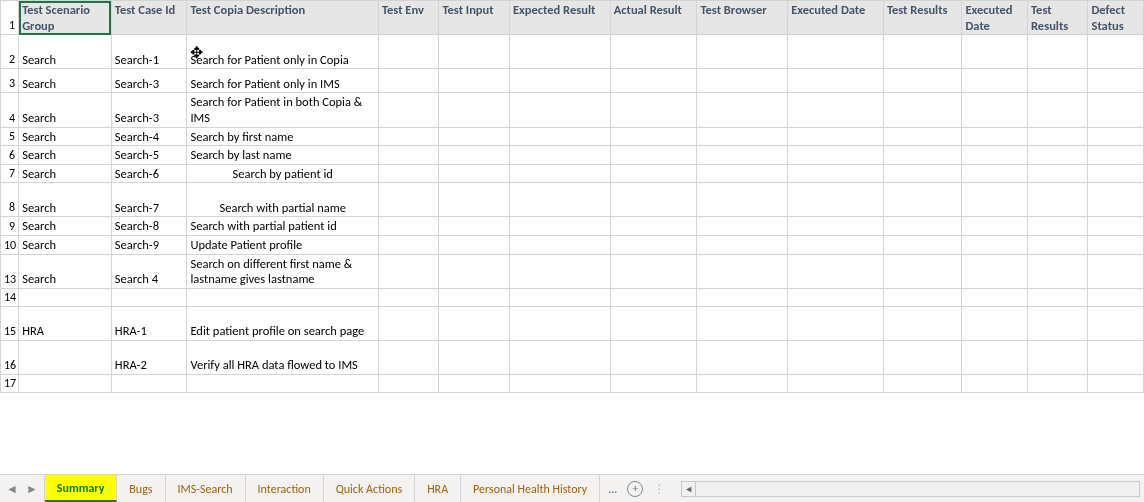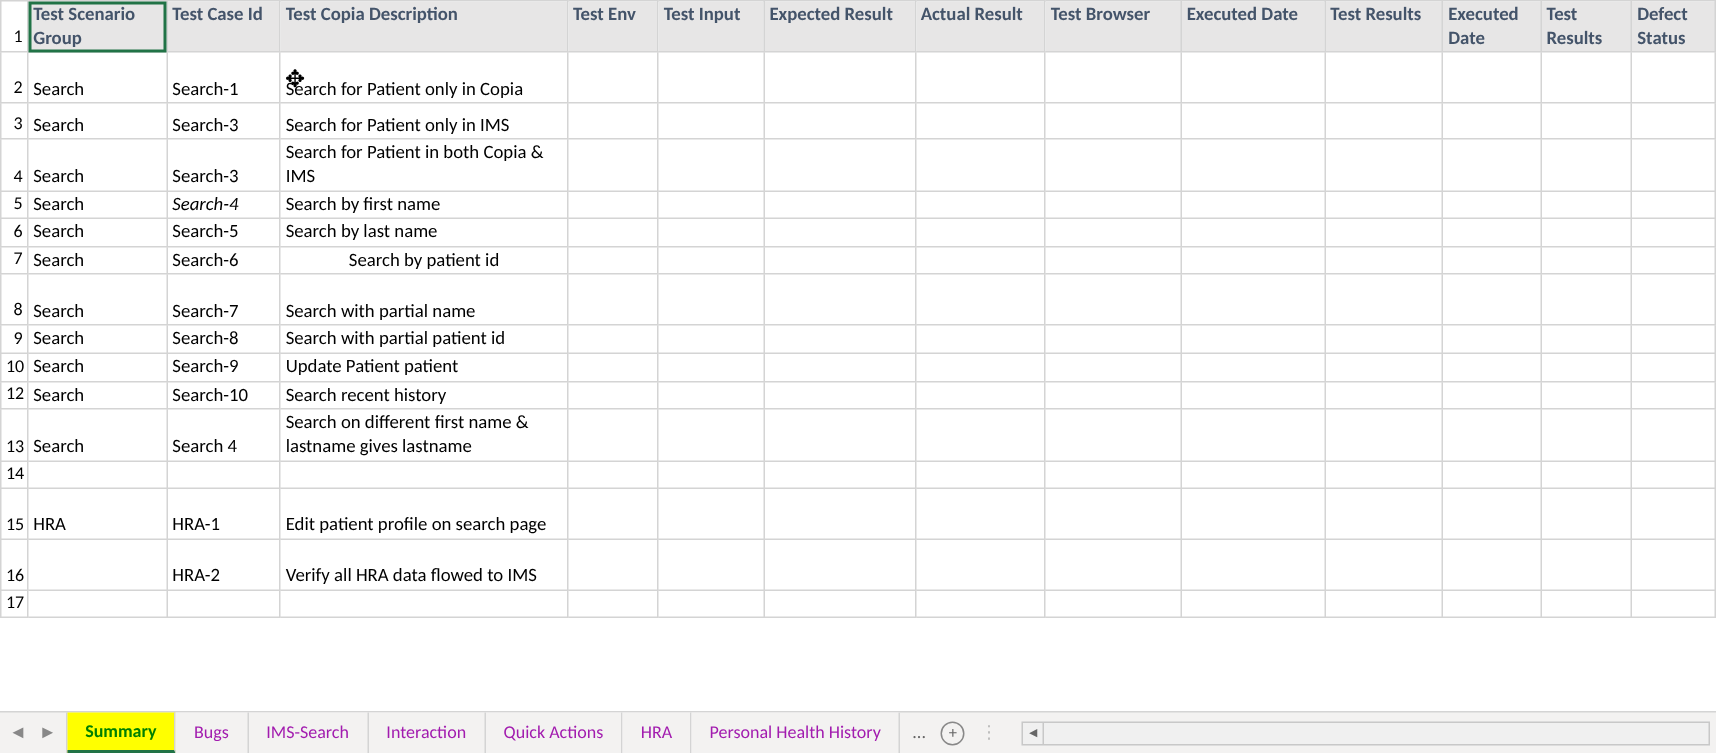--- a/index.html
+++ b/index.html
@@ -106,21 +106,21 @@
     display: flex;
     align-items: stretch;
     height: 100%;
   }
   .tab {
     padding: 0 12px;
     display: flex;
     align-items: center;
     border-right: 1px solid #d4d4d4;
     background: #f3f2f1;
-    color: #a21caf;
+    color: #a16207;
     white-space: nowrap;
   }
   .tab.active {
     background: #ffff00;
     color: #008000;
     font-weight: bold;
     border-bottom: 2px solid #217346;
   }
   .tab-extra {
     padding: 0 8px;
@@ -234,21 +234,21 @@
           <td style="height: 34px;"></td>
           <td style="height: 34px;"></td>
           <td style="height: 34px;"></td>
           <td style="height: 34px;"></td>
           <td style="height: 34px;"></td>
           <td style="height: 34px;"></td>
         </tr>
         <tr>
           <th class="rownum">5</th>
           <td style="height: 17px;">Search</td>
-          <td style="height: 17px; font-style: italic;">Search-4</td>
+          <td style="height: 17px;">Search-4</td>
           <td style="height: 17px;">Search by first name</td>
           <td style="height: 17px;"></td>
           <td style="height: 17px;"></td>
           <td style="height: 17px;"></td>
           <td style="height: 17px;"></td>
           <td style="height: 17px;"></td>
           <td style="height: 17px;"></td>
           <td style="height: 17px;"></td>
           <td style="height: 17px;"></td>
           <td style="height: 17px;"></td>
@@ -283,21 +283,21 @@
           <td style="height: 17px;"></td>
           <td style="height: 17px;"></td>
           <td style="height: 17px;"></td>
           <td style="height: 17px;"></td>
           <td style="height: 17px;"></td>
         </tr>
         <tr>
           <th class="rownum">8</th>
           <td style="height: 34px;">Search</td>
           <td style="height: 34px;">Search-7</td>
-          <td style="height: 34px;">Search with partial name</td>
+          <td style="height: 34px; text-align: center;">Search with partial name</td>
           <td style="height: 34px;"></td>
           <td style="height: 34px;"></td>
           <td style="height: 34px;"></td>
           <td style="height: 34px;"></td>
           <td style="height: 34px;"></td>
           <td style="height: 34px;"></td>
           <td style="height: 34px;"></td>
           <td style="height: 34px;"></td>
           <td style="height: 34px;"></td>
           <td style="height: 34px;"></td>
@@ -315,37 +315,21 @@
           <td style="height: 17px;"></td>
           <td style="height: 17px;"></td>
           <td style="height: 17px;"></td>
           <td style="height: 17px;"></td>
           <td style="height: 17px;"></td>
         </tr>
         <tr>
           <th class="rownum">10</th>
           <td style="height: 17px;">Search</td>
           <td style="height: 17px;">Search-9</td>
-          <td style="height: 17px;">Update Patient patient</td>
-          <td style="height: 17px;"></td>
-          <td style="height: 17px;"></td>
-          <td style="height: 17px;"></td>
-          <td style="height: 17px;"></td>
-          <td style="height: 17px;"></td>
-          <td style="height: 17px;"></td>
-          <td style="height: 17px;"></td>
-          <td style="height: 17px;"></td>
-          <td style="height: 17px;"></td>
-          <td style="height: 17px;"></td>
-        </tr>
-        <tr>
-          <th class="rownum">12</th>
-          <td style="height: 17px;">Search</td>
-          <td style="height: 17px;">Search-10</td>
-          <td style="height: 17px;">Search recent history</td>
+          <td style="height: 17px;">Update Patient profile</td>
           <td style="height: 17px;"></td>
           <td style="height: 17px;"></td>
           <td style="height: 17px;"></td>
           <td style="height: 17px;"></td>
           <td style="height: 17px;"></td>
           <td style="height: 17px;"></td>
           <td style="height: 17px;"></td>
           <td style="height: 17px;"></td>
           <td style="height: 17px;"></td>
           <td style="height: 17px;"></td>

